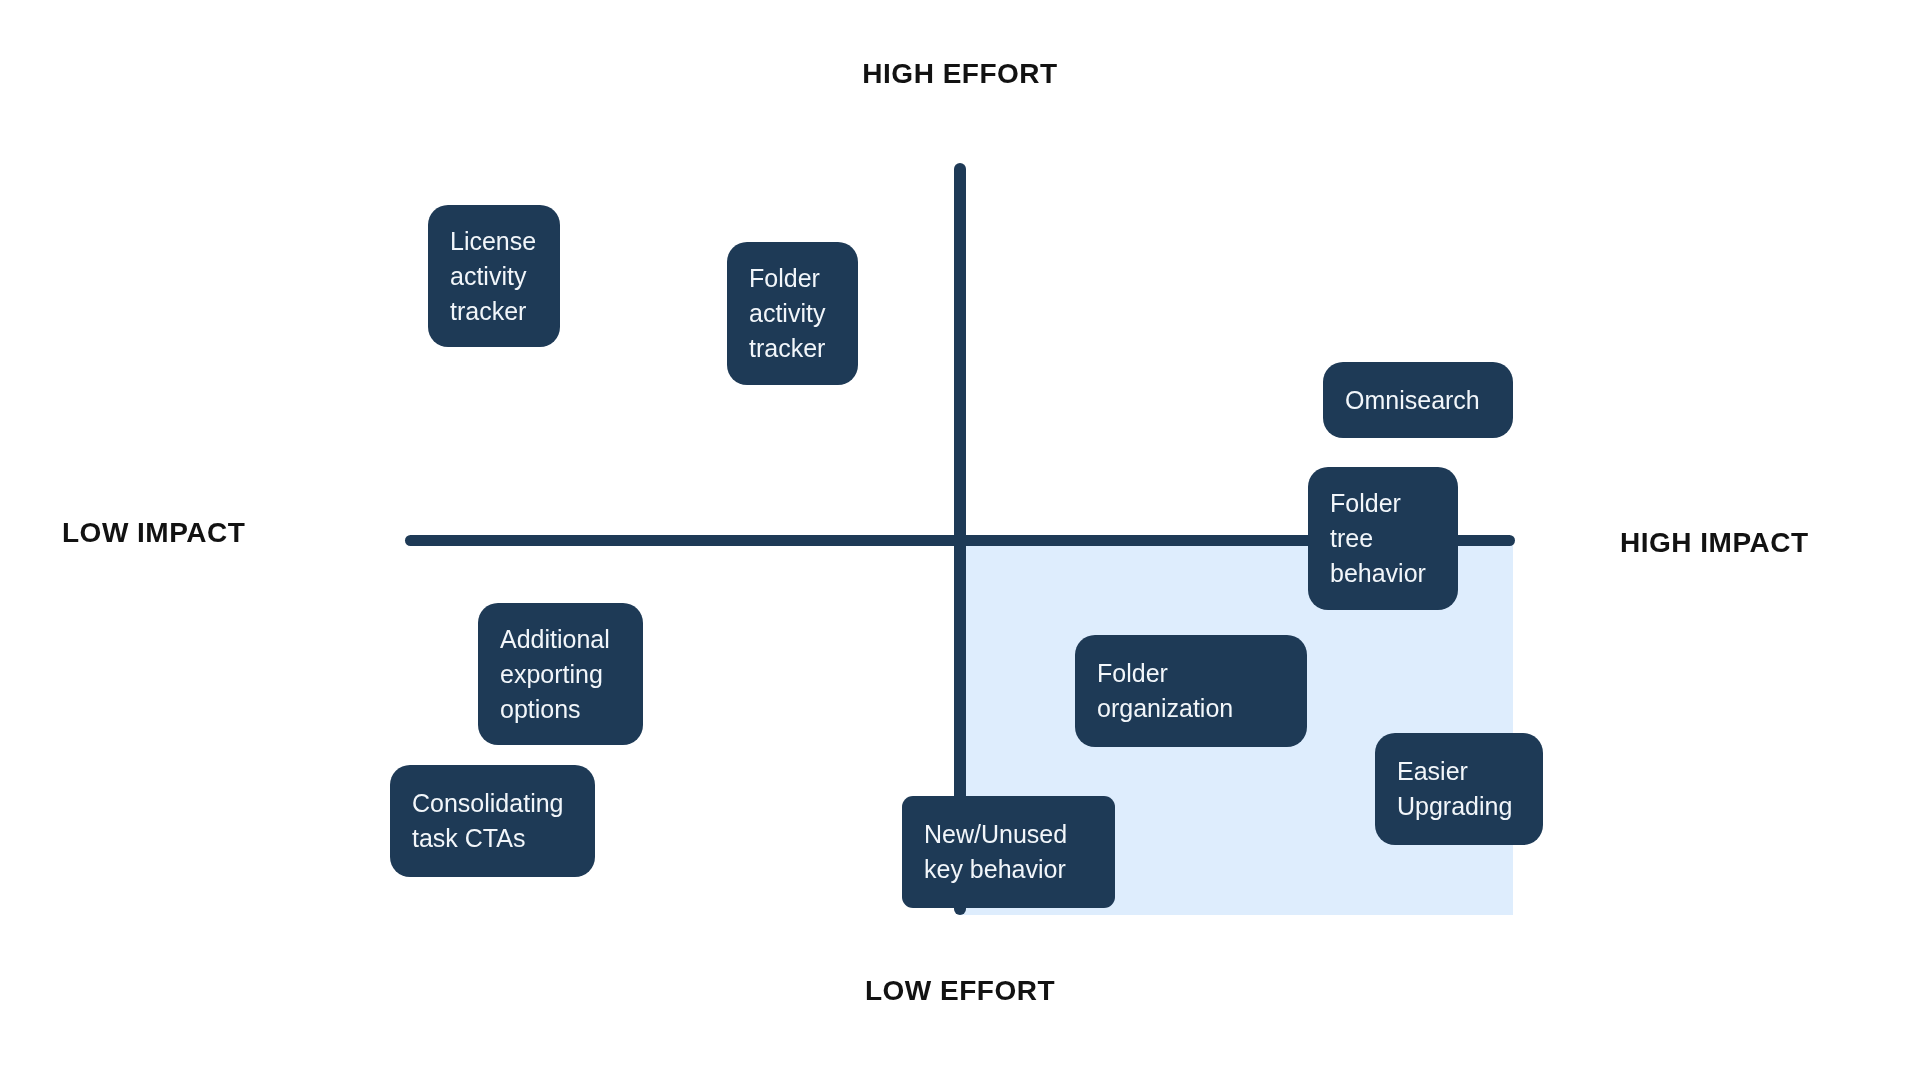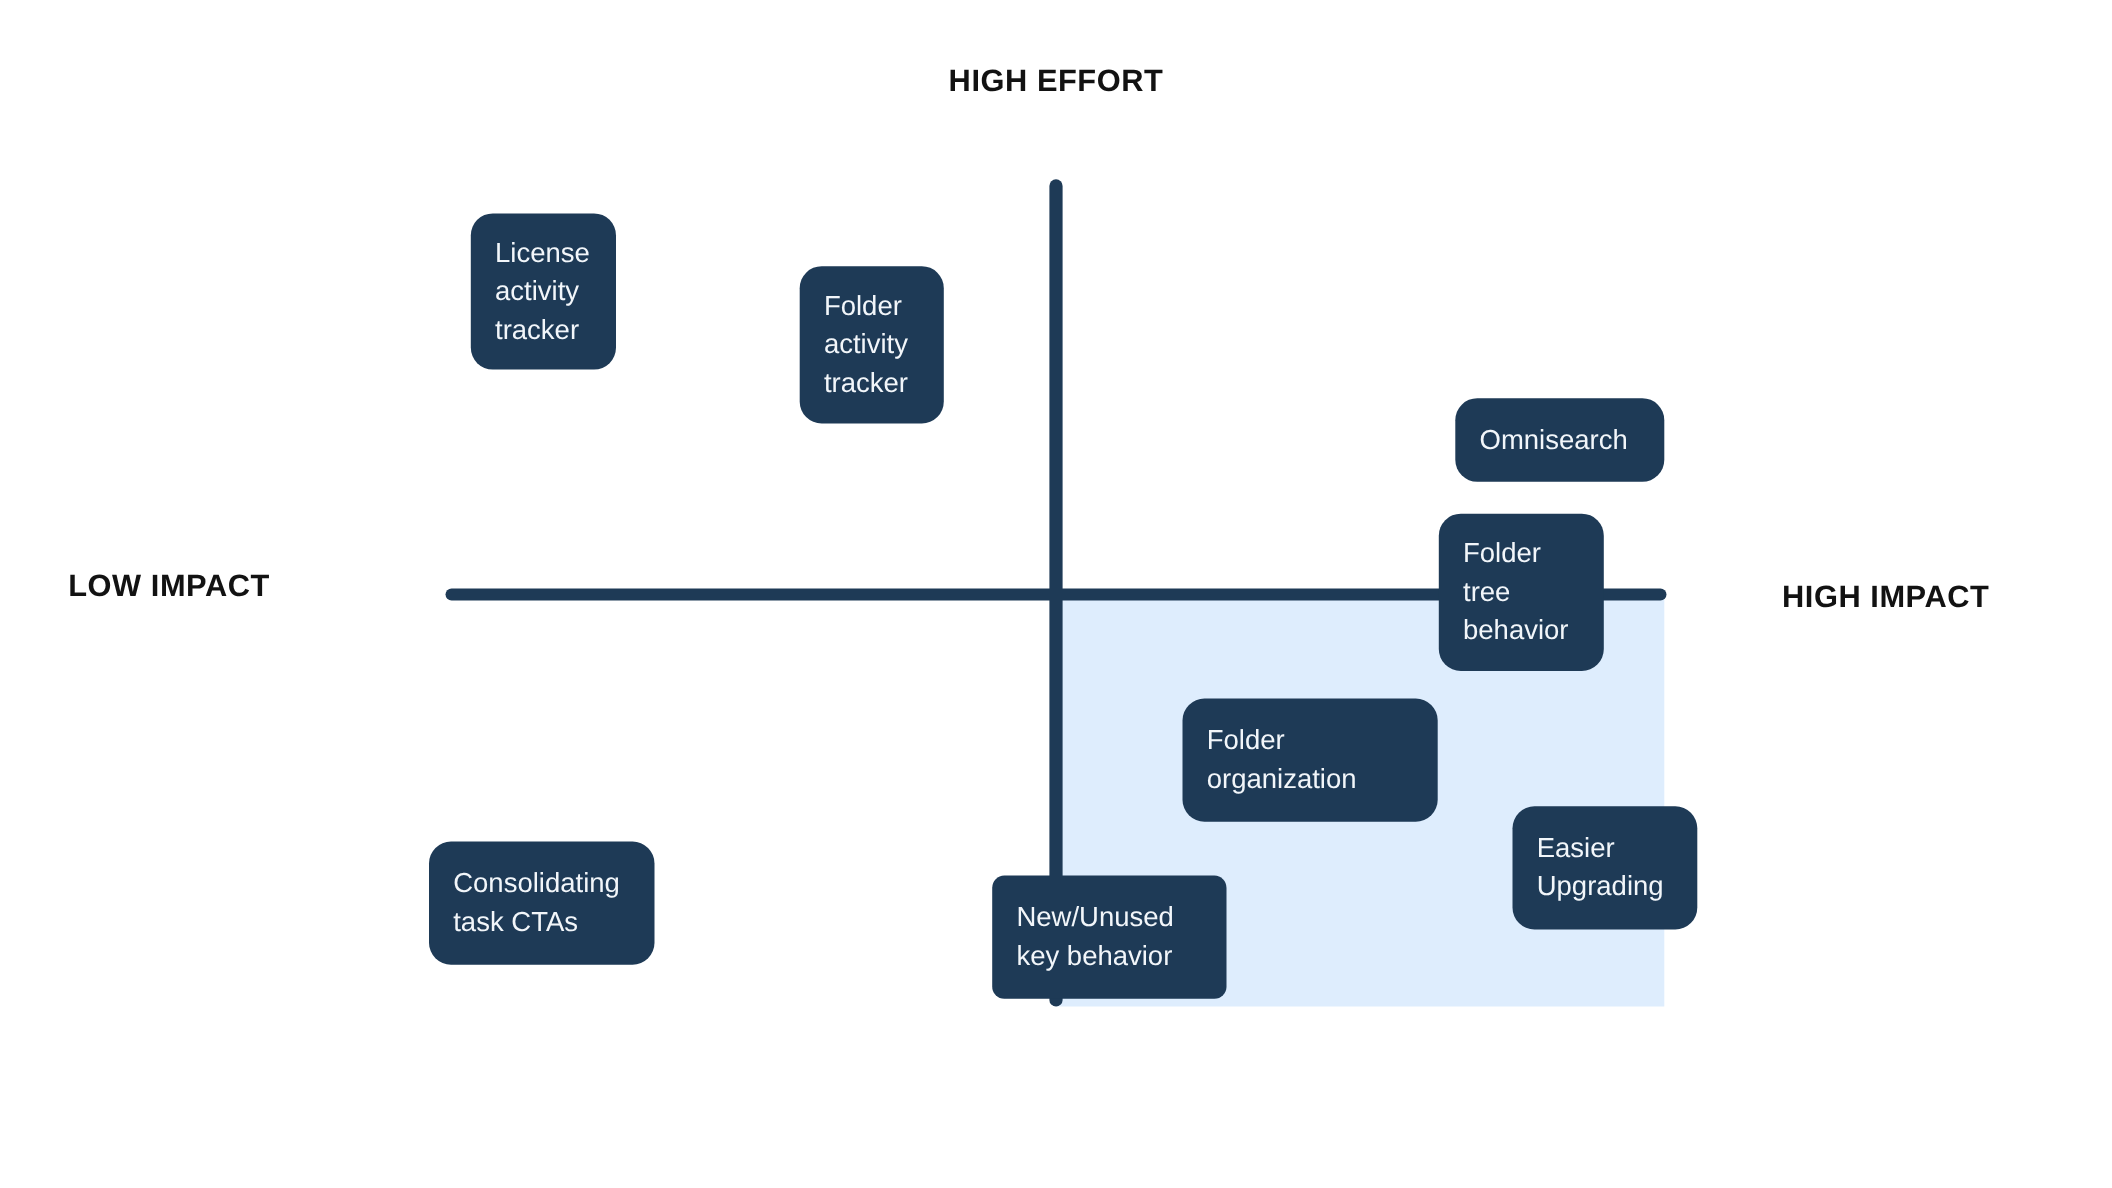--- a/index.html
+++ b/index.html
@@ -40,55 +40,59 @@
     background:var(--navy,#1e3a56);
     color:var(--box_text,#f2f6fa);
     border-radius:20px;
     display:flex;
     align-items:center;
     padding:0 14px 0 22px;
     font-size:25px;
     line-height:35px;
     cursor:pointer;
   }
-  #item-0{left:428px;top:194px;width:132px;height:142px;}
+  #item-0{left:428px;top:205px;width:132px;height:142px;}
   #item-1{left:727px;top:242px;width:131px;height:143px;}
   #item-2{left:1323px;top:362px;width:190px;height:76px;}
   #item-3{left:1308px;top:467px;width:150px;height:143px;}
   #item-4{left:478px;top:603px;width:165px;height:142px;}
   #item-5{left:390px;top:765px;width:205px;height:112px;}
   #item-6{left:902px;top:796px;width:213px;height:112px;border-radius:11px;}
   #item-7{left:1075px;top:635px;width:232px;height:112px;}
   #item-8{left:1375px;top:733px;width:168px;height:112px;}
 </style>
 </head>
 <body>
 
 <div class="stage">
 
   <div id="highlight"></div>
 
   <div id="axis-v" class="axis"></div>
   <div id="axis-h" class="axis"></div>
 
   <div id="label-top" class="axis-label">HIGH EFFORT</div>
+  <div id="label-bottom" class="axis-label">LOW EFFORT</div>
   <div id="label-left" class="axis-label">LOW IMPACT</div>
   <div id="label-right" class="axis-label">HIGH IMPACT</div>
 
   <div id="item-0" class="card">
     <span>License activity tracker</span>
   </div>
   <div id="item-1" class="card">
     <span>Folder activity tracker</span>
   </div>
   <div id="item-2" class="card">
     <span>Omnisearch</span>
   </div>
   <div id="item-3" class="card">
     <span>Folder tree behavior</span>
+  </div>
+  <div id="item-4" class="card">
+    <span>Additional exporting options</span>
   </div>
   <div id="item-5" class="card">
     <span>Consolidating task CTAs</span>
   </div>
   <div id="item-6" class="card">
     <span>New/Unused key behavior</span>
   </div>
   <div id="item-7" class="card">
     <span>Folder organization</span>
   </div>

